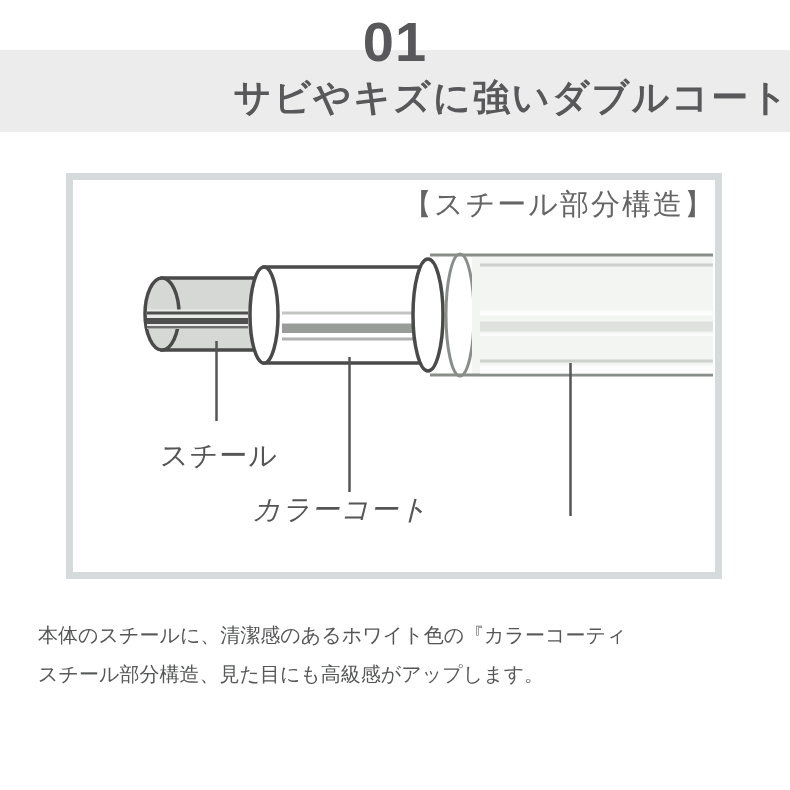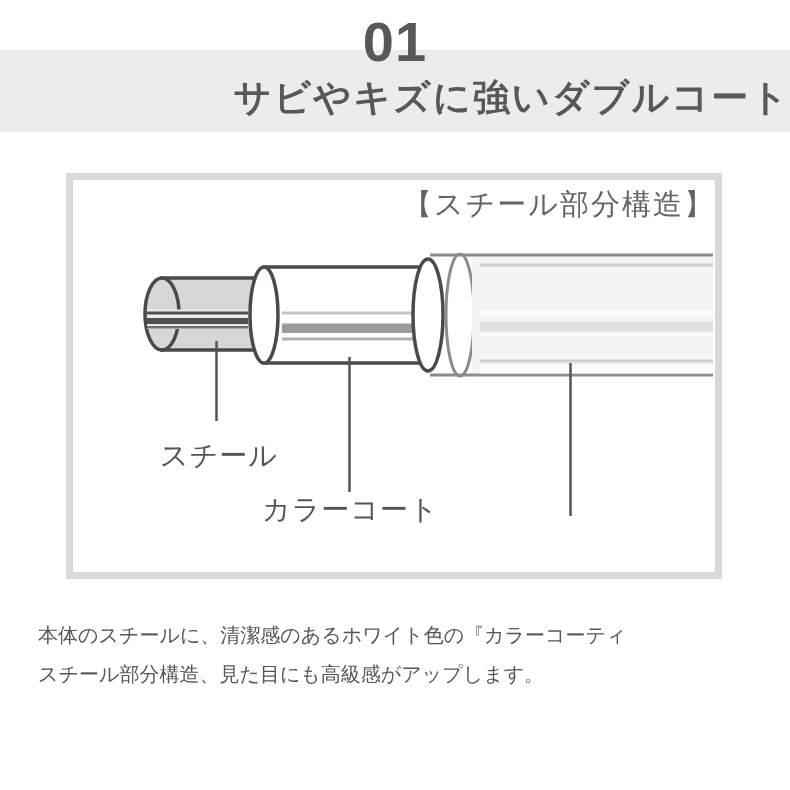--- a/index.html
+++ b/index.html
@@ -32,21 +32,21 @@
     position:absolute;top:8px;left:0;width:642px;height:32px;line-height:32px;
     text-align:right;font-size:29px;color:#646464;letter-spacing:2px;
   }
 
   .diagram-svg{top:0;left:0;width:790px;height:790px;z-index:2;pointer-events:none;}
 
   .pipe-label{
     z-index:3;font-size:28px;line-height:32px;color:#555555;letter-spacing:1px;
   }
   .label-steel{top:424px;left:160px;margin-top:16px;}
-  .label-color-coat{top:494px;left:262px;}
+  .label-color-coat{top:494px;left:252px;font-style:italic;}
   .label-clear-coat{top:521px;left:482px;}
 
   .description-text{
     top:616px;left:38px;width:724px;z-index:2;
     font-size:20px;line-height:38.5px;color:#555657;letter-spacing:0px;
   }
 
   
   .steel{fill:var(--steel_fill,#d6d8d6);stroke:var(--outline_dark,#4a4a4a);stroke-width:3.5;}
   .coat{fill:var(--coat_fill,#ffffff);stroke:var(--outline_dark,#4a4a4a);stroke-width:3.5;}

